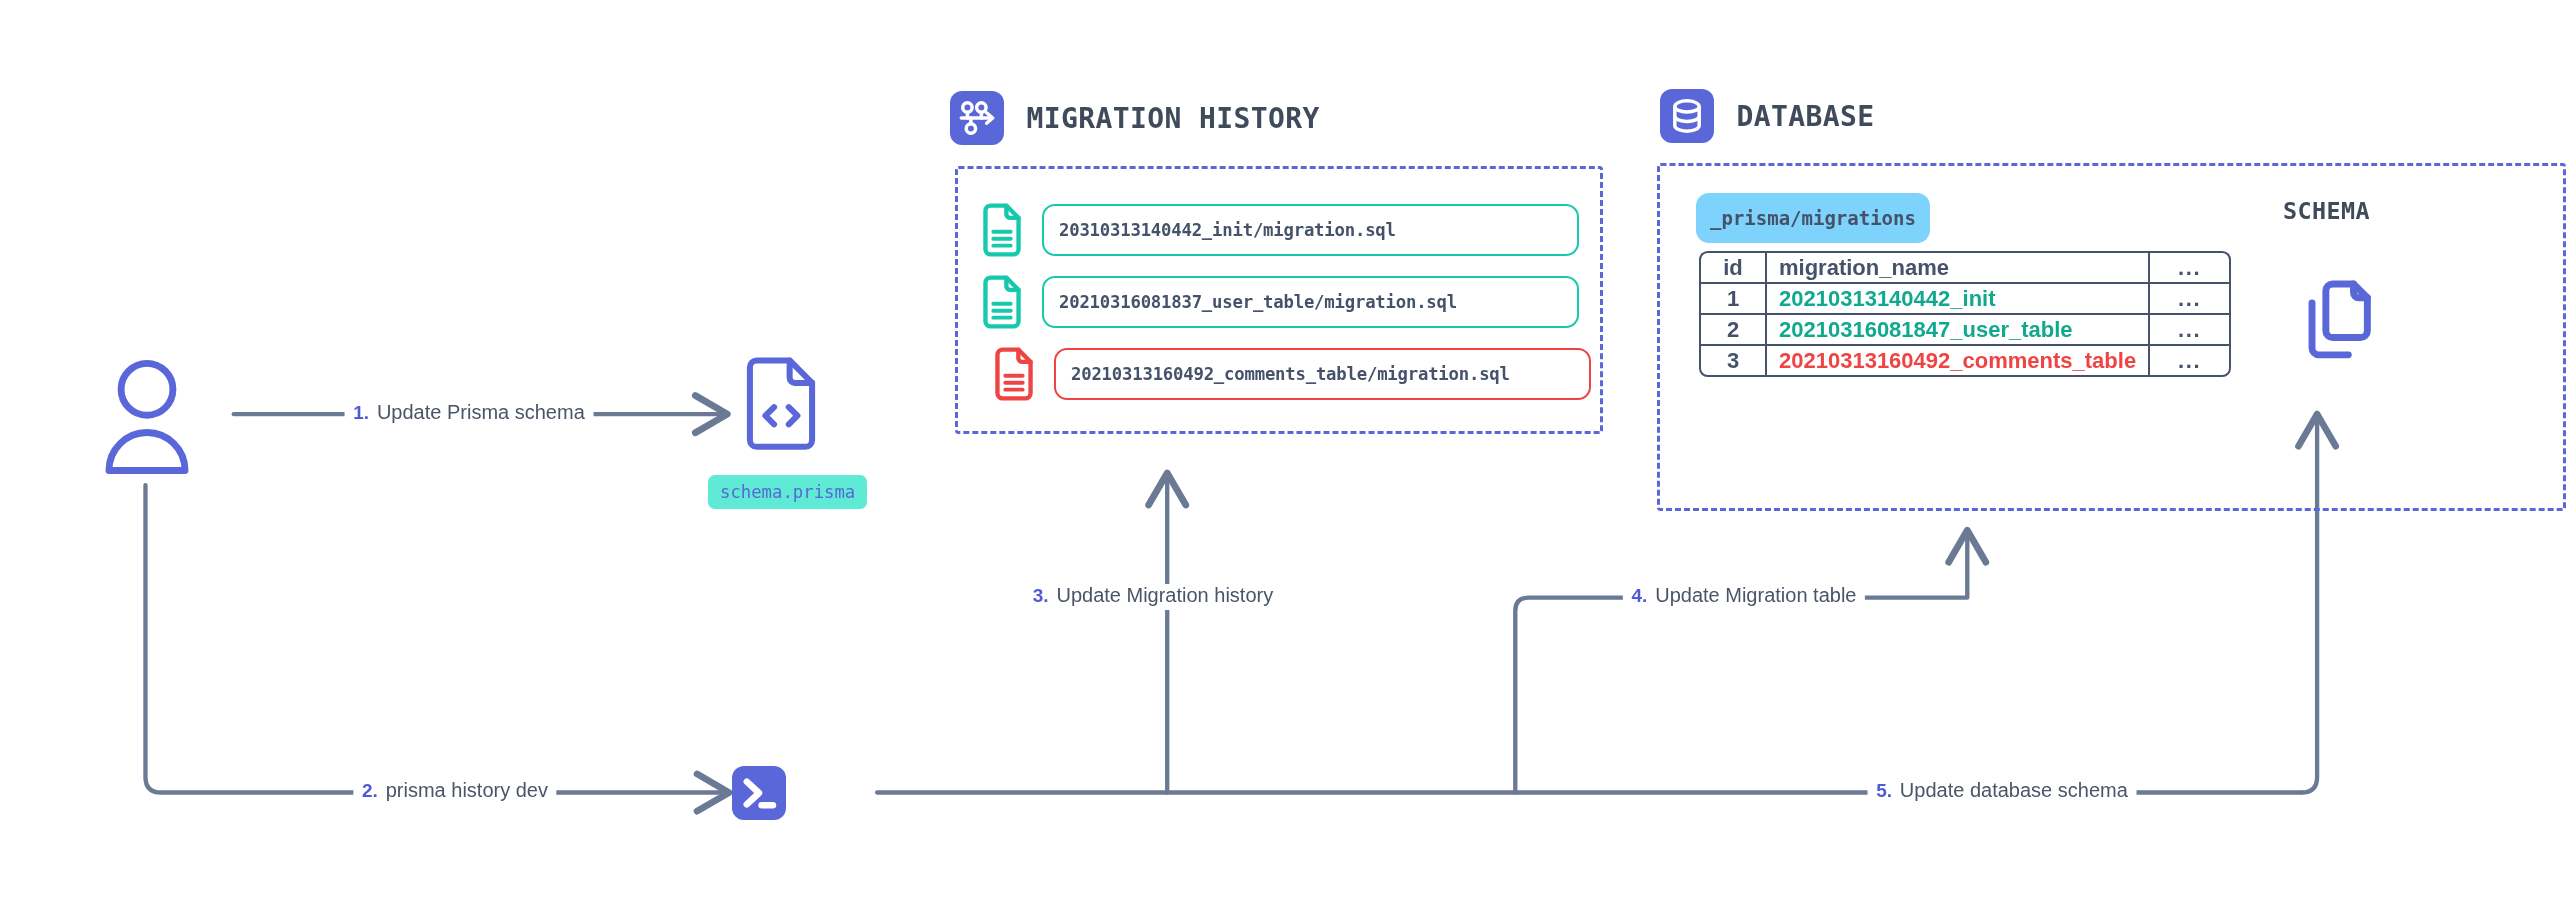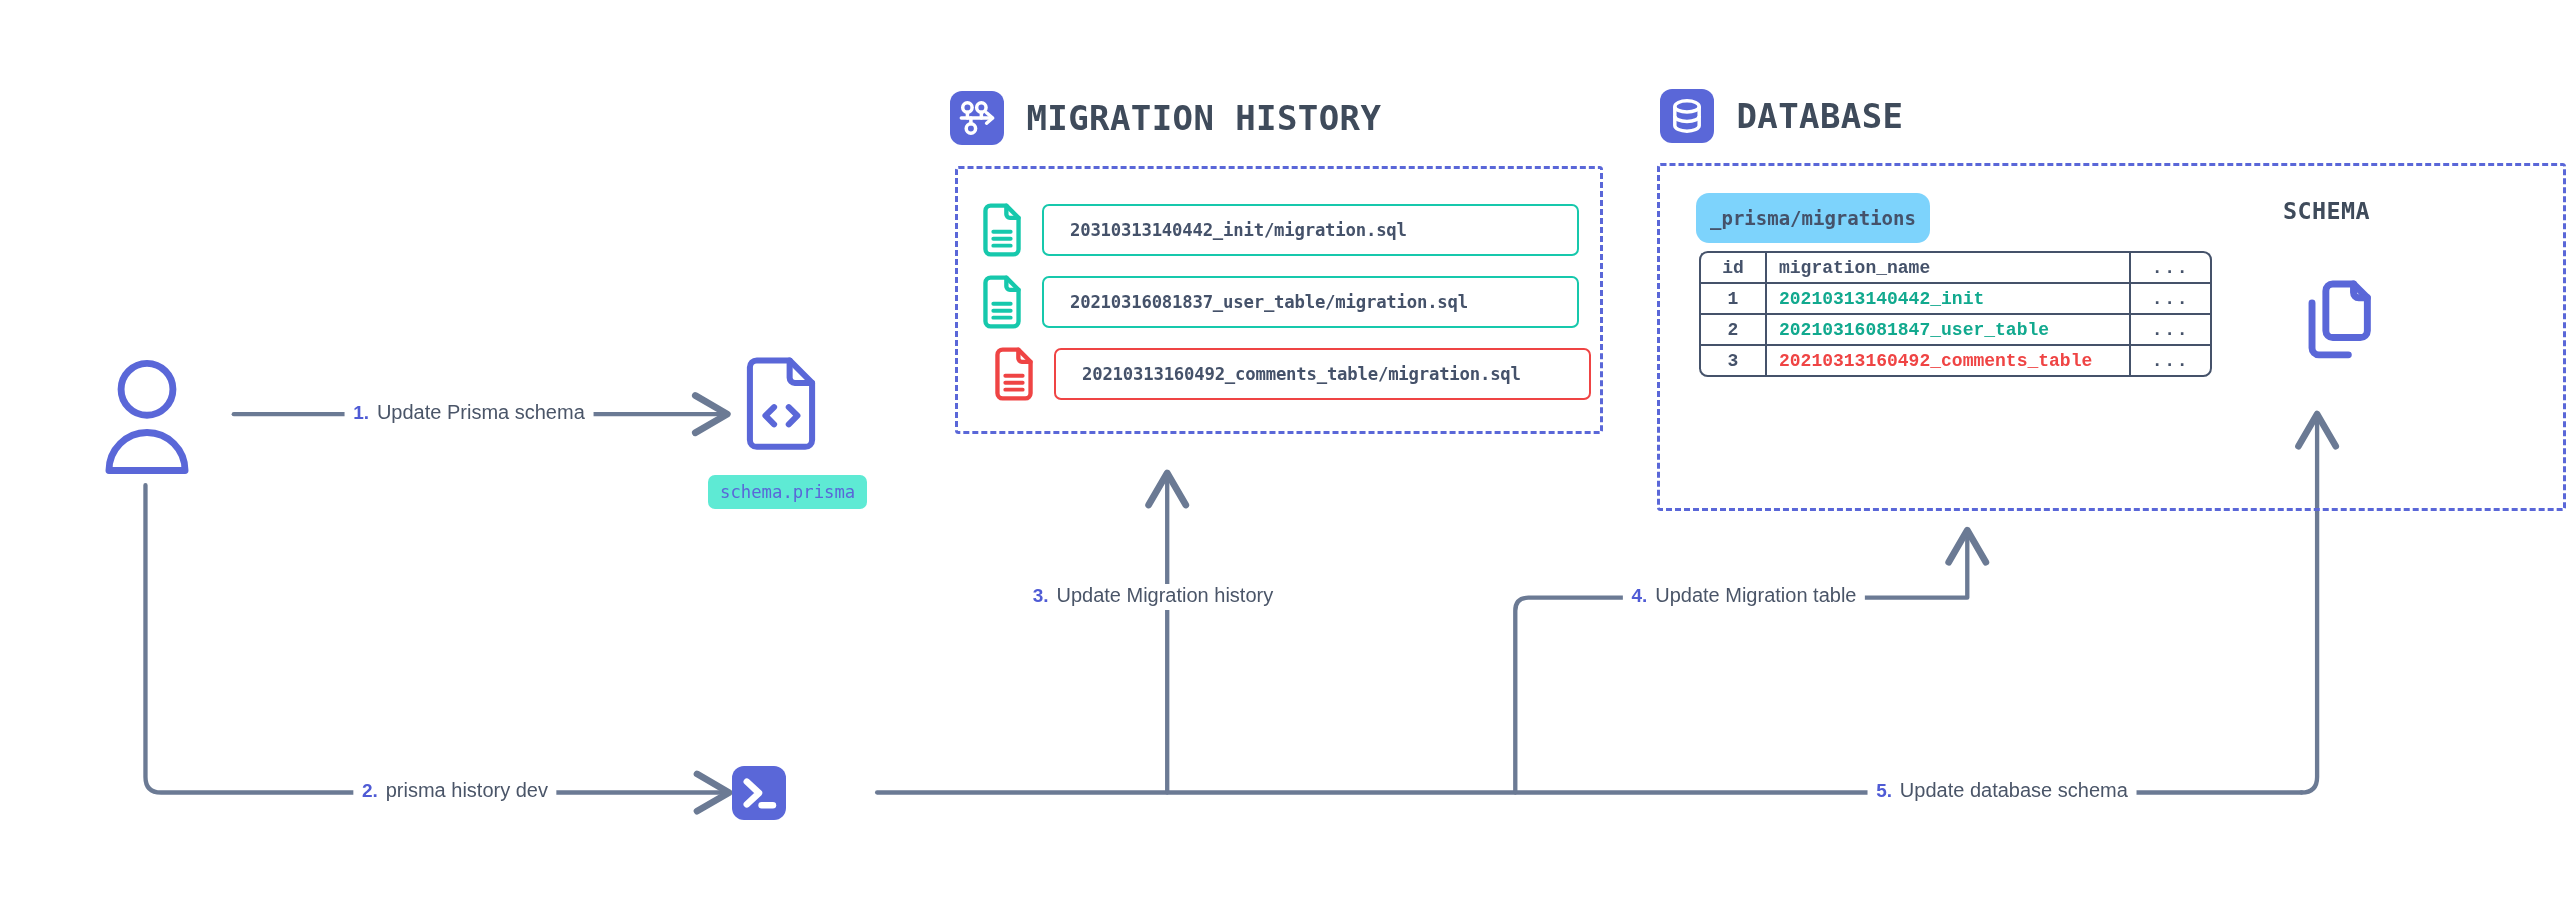--- a/index.html
+++ b/index.html
@@ -44,21 +44,21 @@
     border-radius: 12px;
     background: #5a67d8;
     display: flex;
     align-items: center;
     justify-content: center;
     flex: 0 0 auto;
   }
   .sect-title {
     font-family: "DejaVu Sans Mono", monospace;
     font-weight: bold;
-    font-size: 34px;
+    font-size: 28px;
     letter-spacing: 0.4px;
     color: #3f4b5b;
     white-space: nowrap;
   }
 
   
   .dashed-box {
     position: absolute;
     border: 3.5px dashed #5a67d8;
     border-radius: 3.5px;
@@ -69,24 +69,24 @@
   .mig-row {
     position: absolute;
     display: flex;
     align-items: center;
     gap: 19px;
   }
   .mig-chip {
     height: 52px;
     min-width: 537px;
     border: 2.6px solid #16c8ac;
-    border-radius: 7px;
+    border-radius: 13px;
     display: flex;
     align-items: center;
-    padding: 0 26px;
+    padding: 0 15px;
     box-sizing: border-box;
     background: #ffffff;
   }
   .mig-chip.is-error { border-color: #ef4444; }
   .mig-chip .chip-text {
     font-family: "DejaVu Sans Mono", monospace;
     font-weight: bold;
     font-size: 17.3px;
     color: #45526a;
     white-space: nowrap;
@@ -112,23 +112,23 @@
     font-size: 23.4px;
     letter-spacing: 0.4px;
     color: #3f4b5b;
     white-space: nowrap;
   }
   table.db {
     position: absolute;
     border-collapse: separate;
     border-spacing: 0;
     background: #ffffff;
-    font-family: Liberation Mono, monospace;
-    font-weight: bold;
-    font-size: 18px;
+    font-family: Liberation Sans, sans-serif;
+    font-weight: bold;
+    font-size: 22px;
     color: #45526a;
     table-layout: fixed;
   }
   table.db td {
     border-top: 2.6px solid #45526a;
     border-left: 2.6px solid #45526a;
     padding: 0 12px;
     height: 29px;
     white-space: nowrap;
     overflow: hidden;

